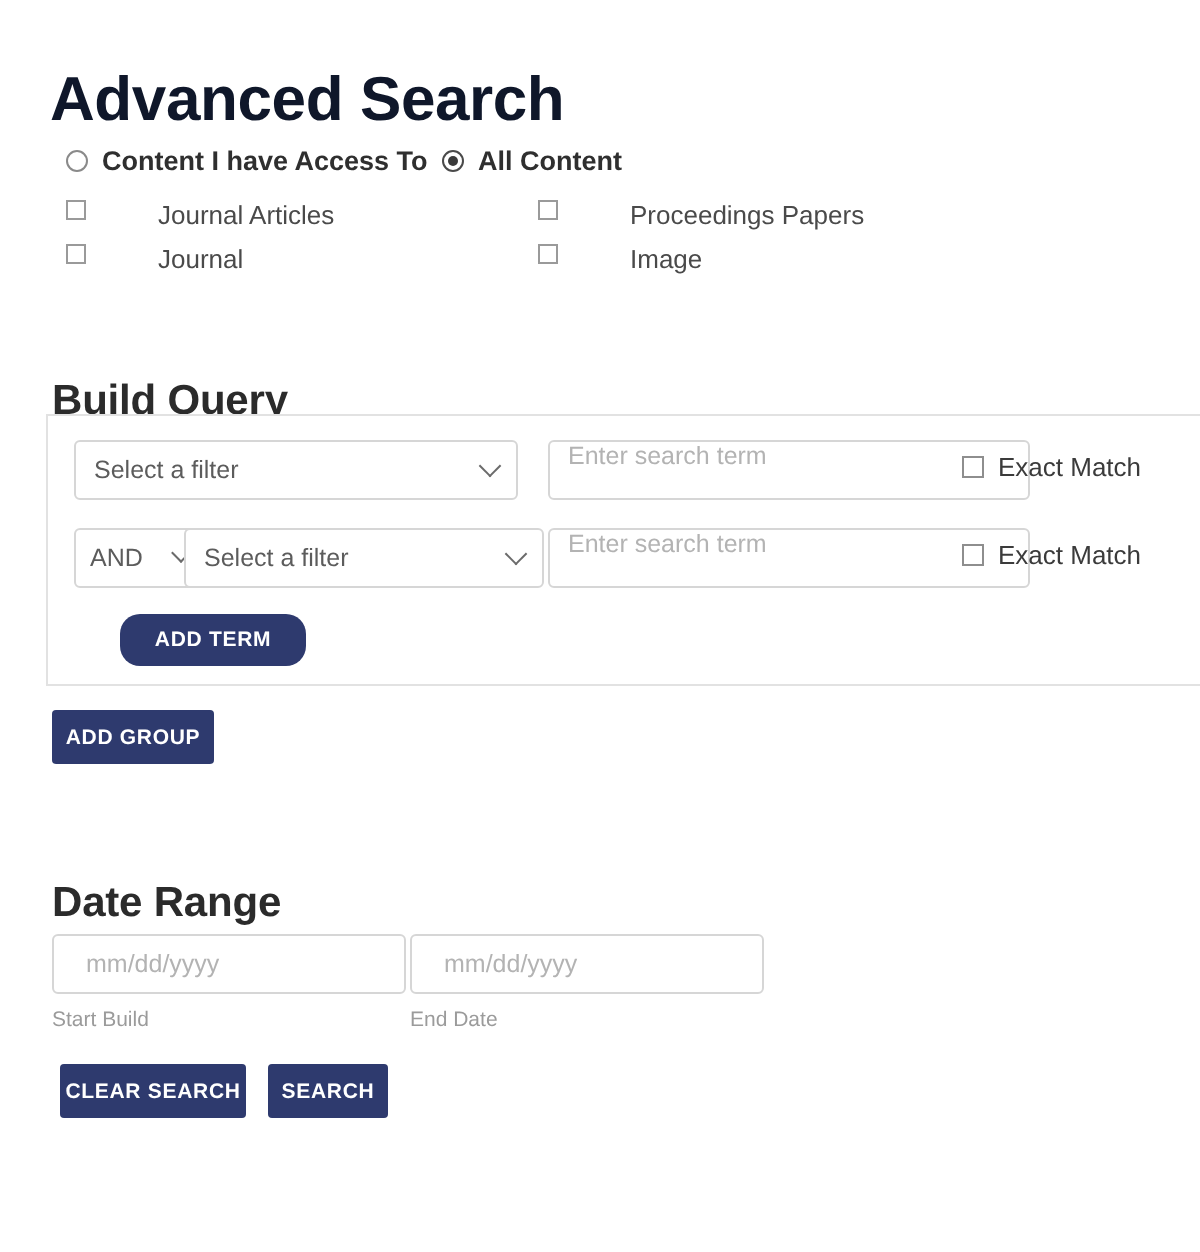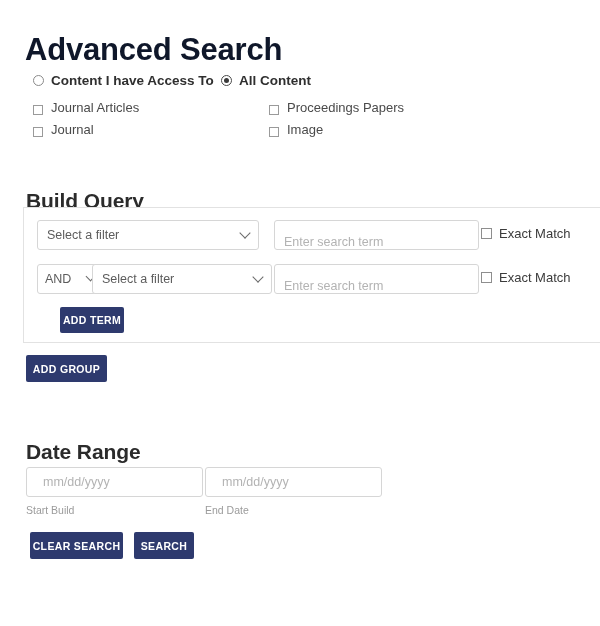--- a/index.html
+++ b/index.html
@@ -85,24 +85,25 @@
   
   .types {
     position: absolute;
     left: 33px;
     top: 100px;
     width: 540px;
   }
   .type-item {
     position: absolute;
     display: flex;
-    align-items: flex-end;
+    align-items: flex-start;
     font-size: 13px;
     color: #4a4a4a;
     white-space: nowrap;
+    gap: 28px;
   }
   .cb-mark {
     width: 10px;
     height: 10px;
     border: 1px solid #9a9a9a;
     background: #fff;
     margin-right: 8px;
     flex: 0 0 auto;
   }
   #type-journal-articles { left: 0px;   top: 0px; }
@@ -155,30 +156,30 @@
   }
   .sel-filter-1 { left: 13px; top: 2px; width: 222px; }
   .sel-bool     { left: 13px; top: 2px; width: 64px; padding: 0 20px 0 7px; }
   .sel-bool .chev { right: 6px; width: 7px; height: 7px; }
   .sel-filter-2 { left: 68px; top: 2px; width: 180px; }
 
   .term-input {
     position: absolute;
     left: 250px;
     top: 2px;
-    width: 205px;
+    width: 241px;
     height: 30px;
     border: 1px solid #d6d6d6;
     border-radius: 3px;
     background: #fff;
     font-size: 12.5px;
     color: #b3b3b3;
     padding: 0 9px;
     display: flex;
-    align-items: flex-end;
+    align-items: flex-start;
     font-family: "Liberation Sans", sans-serif;
   }
 
   .exact-wrap {
     position: absolute;
     left: 457px;
     top: 8px;
     display: flex;
     align-items: center;
     font-size: 13px;
@@ -204,22 +205,23 @@
     border: none;
     border-radius: 2px;
     cursor: pointer;
     font-family: "Liberation Sans", sans-serif;
     white-space: nowrap;
   }
   #add-term-button {
     position: absolute;
     left: 36px;
     top: 99px;
-    width: 64px;
+    width: 93px;
     height: 26px;
+    border-radius: 10px;
   }
   #add-group-button {
     position: absolute;
     left: 26px;
     top: 355px;
     width: 81px;
     height: 27px;
   }
   #clear-search-button {
     position: absolute;

